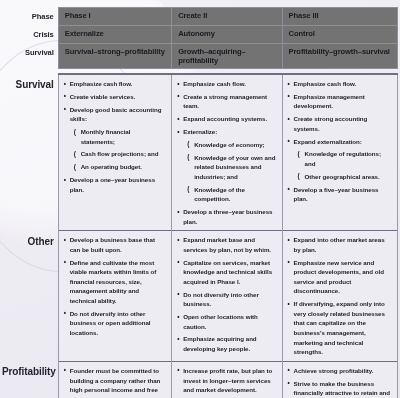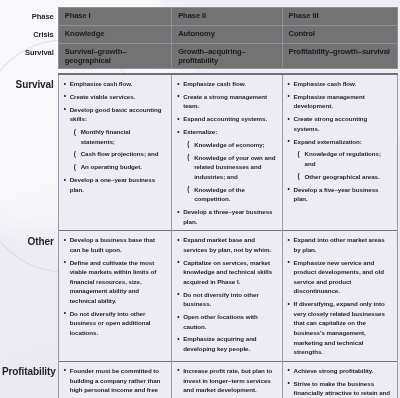--- a/index.html
+++ b/index.html
@@ -118,34 +118,34 @@
       <col style="width:56px">
       <col class="colw1">
       <col class="colw2">
       <col class="colw3">
     </colgroup>
     <tbody>
 
       <tr>
         <td class="rowlabel hdr">Phase</td>
         <td class="hcell">Phase I</td>
-        <td class="hcell">Phase II</td>
+        <td class="hcell">Create II</td>
         <td class="hcell">Phase III</td>
       </tr>
 
       <tr>
         <td class="rowlabel hdr">Crisis</td>
-        <td class="hcell">Knowledge</td>
+        <td class="hcell">Externalize</td>
         <td class="hcell">Autonomy</td>
         <td class="hcell">Control</td>
       </tr>
 
       <tr>
         <td class="rowlabel hdr">Survival</td>
-        <td class="hcell">Survival–growth–geographical</td>
+        <td class="hcell">Survival–strong–profitability</td>
         <td class="hcell">Growth–acquiring–profitability</td>
         <td class="hcell">Profitability–growth–survival</td>
       </tr>
 
       <tr>
         <td class="spacer"></td>
         <td class="spacer"></td>
         <td class="spacer"></td>
         <td class="spacer"></td>
       </tr>

